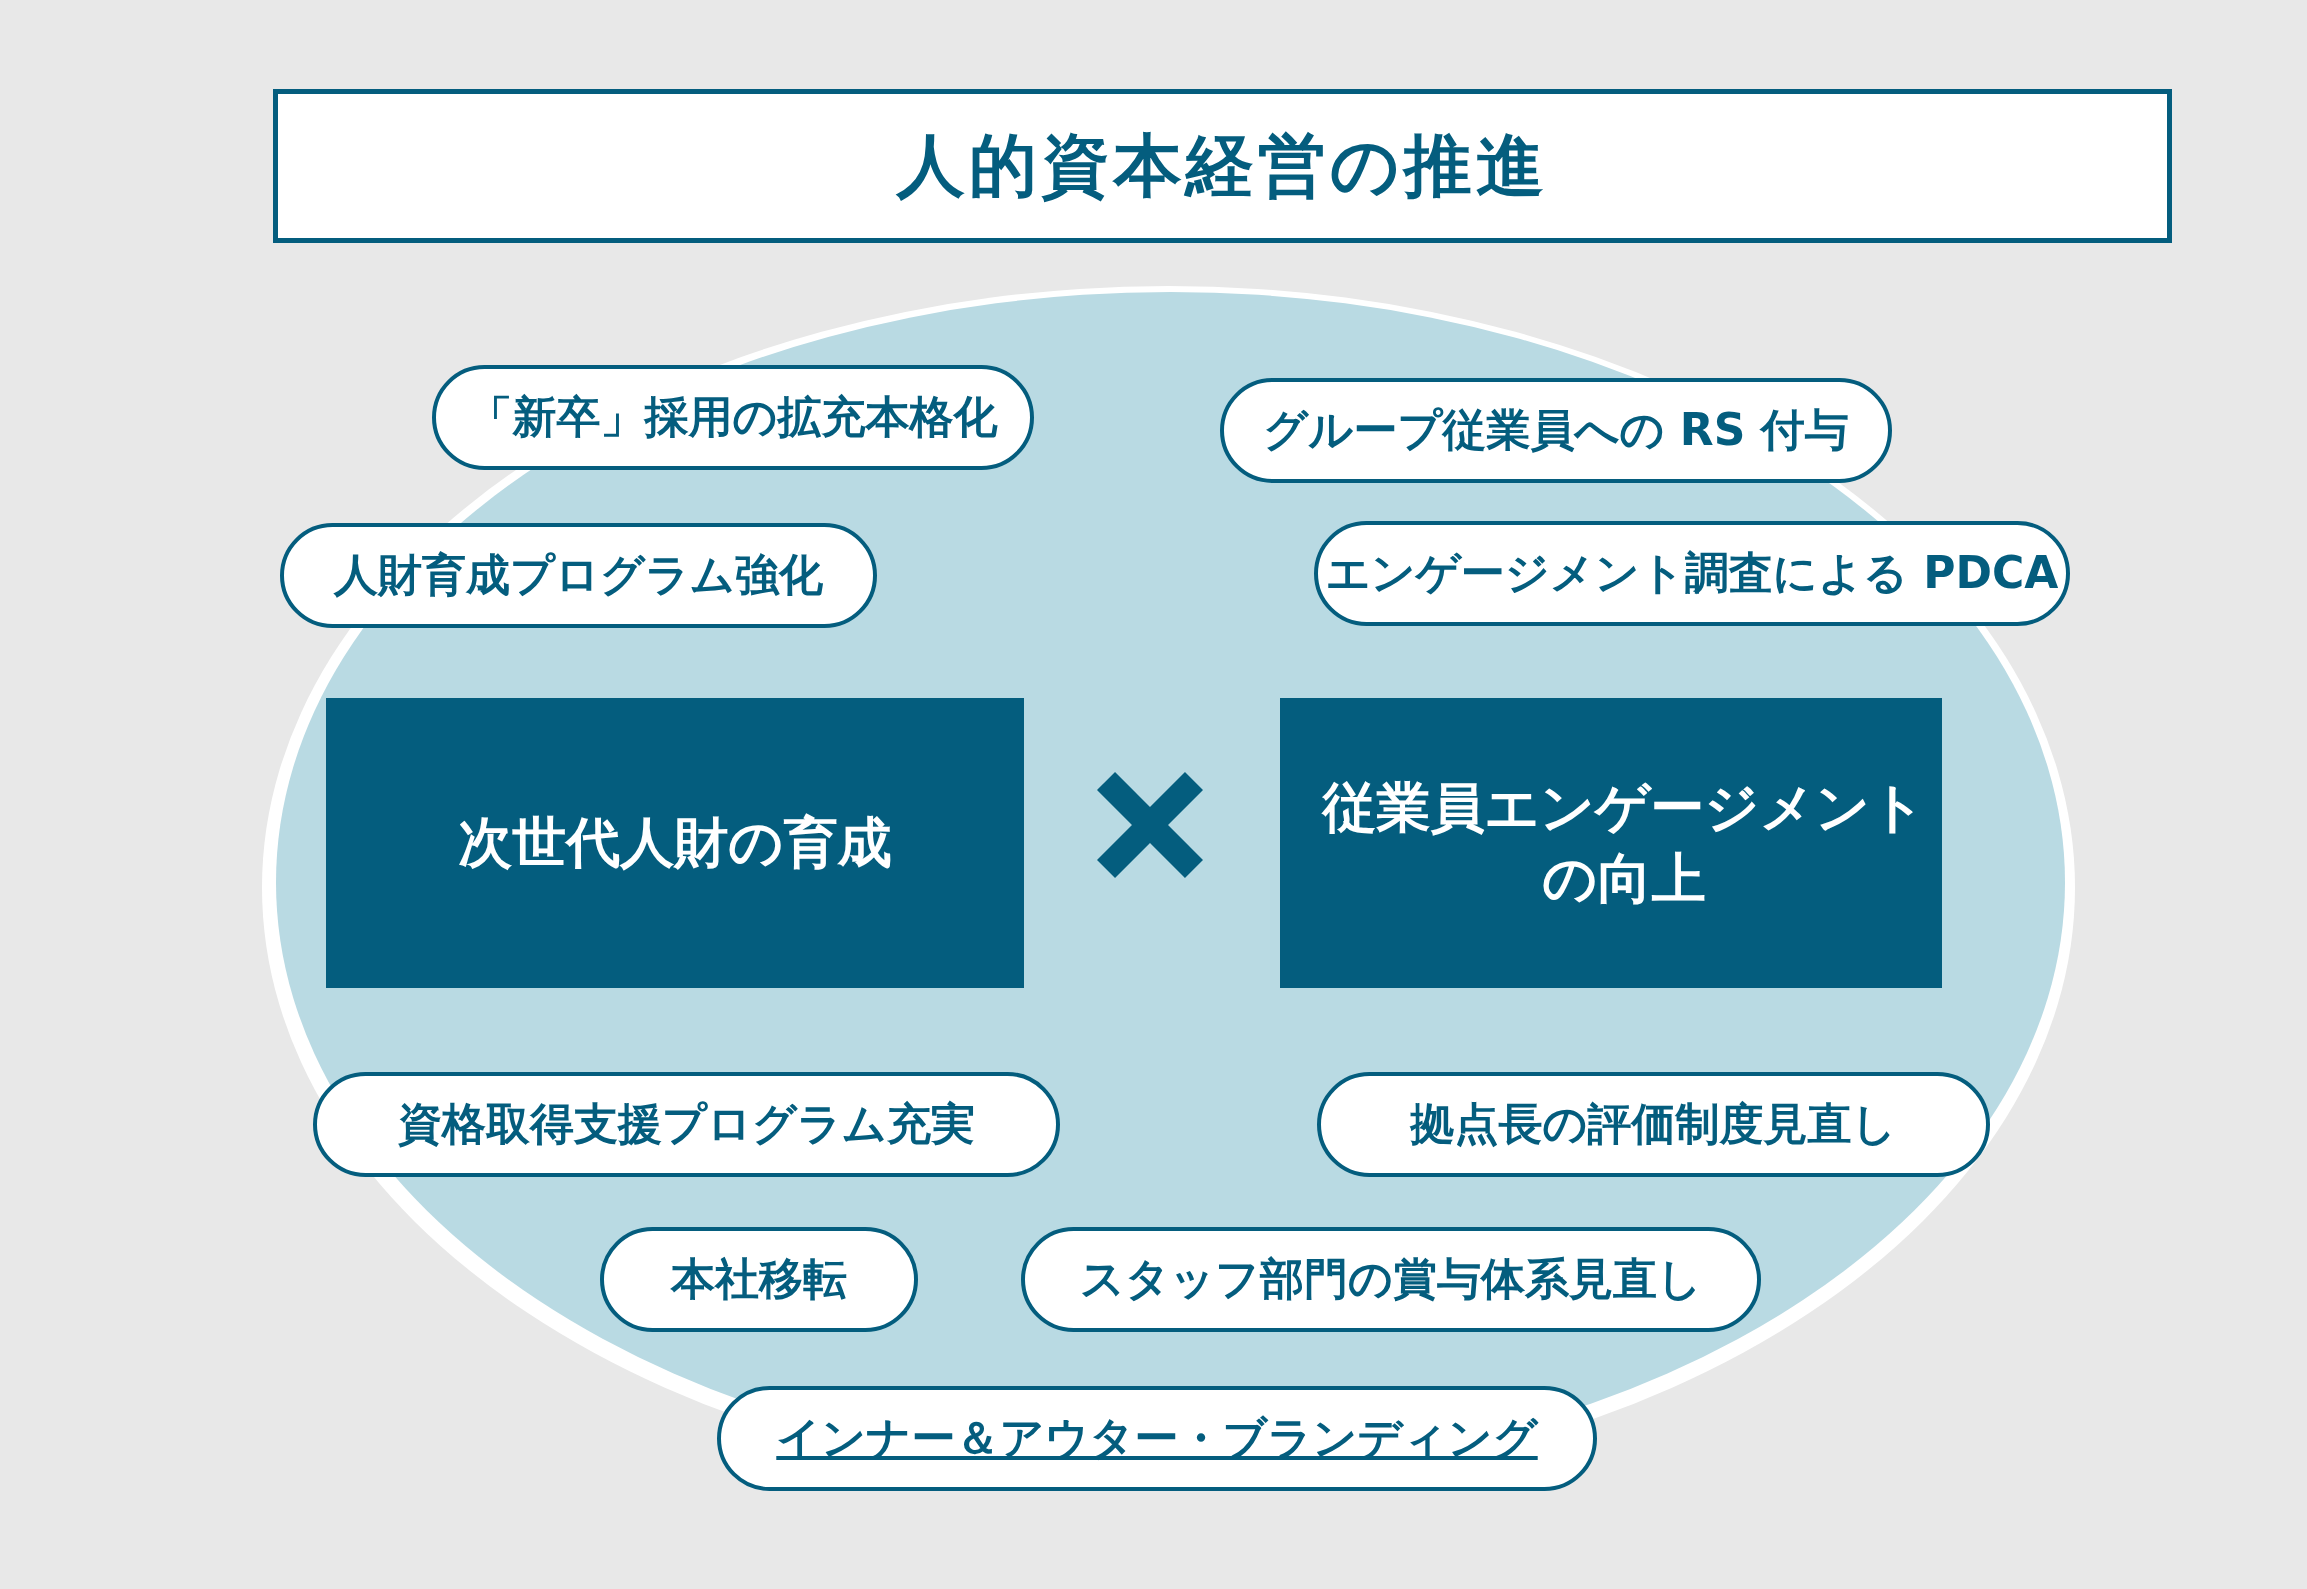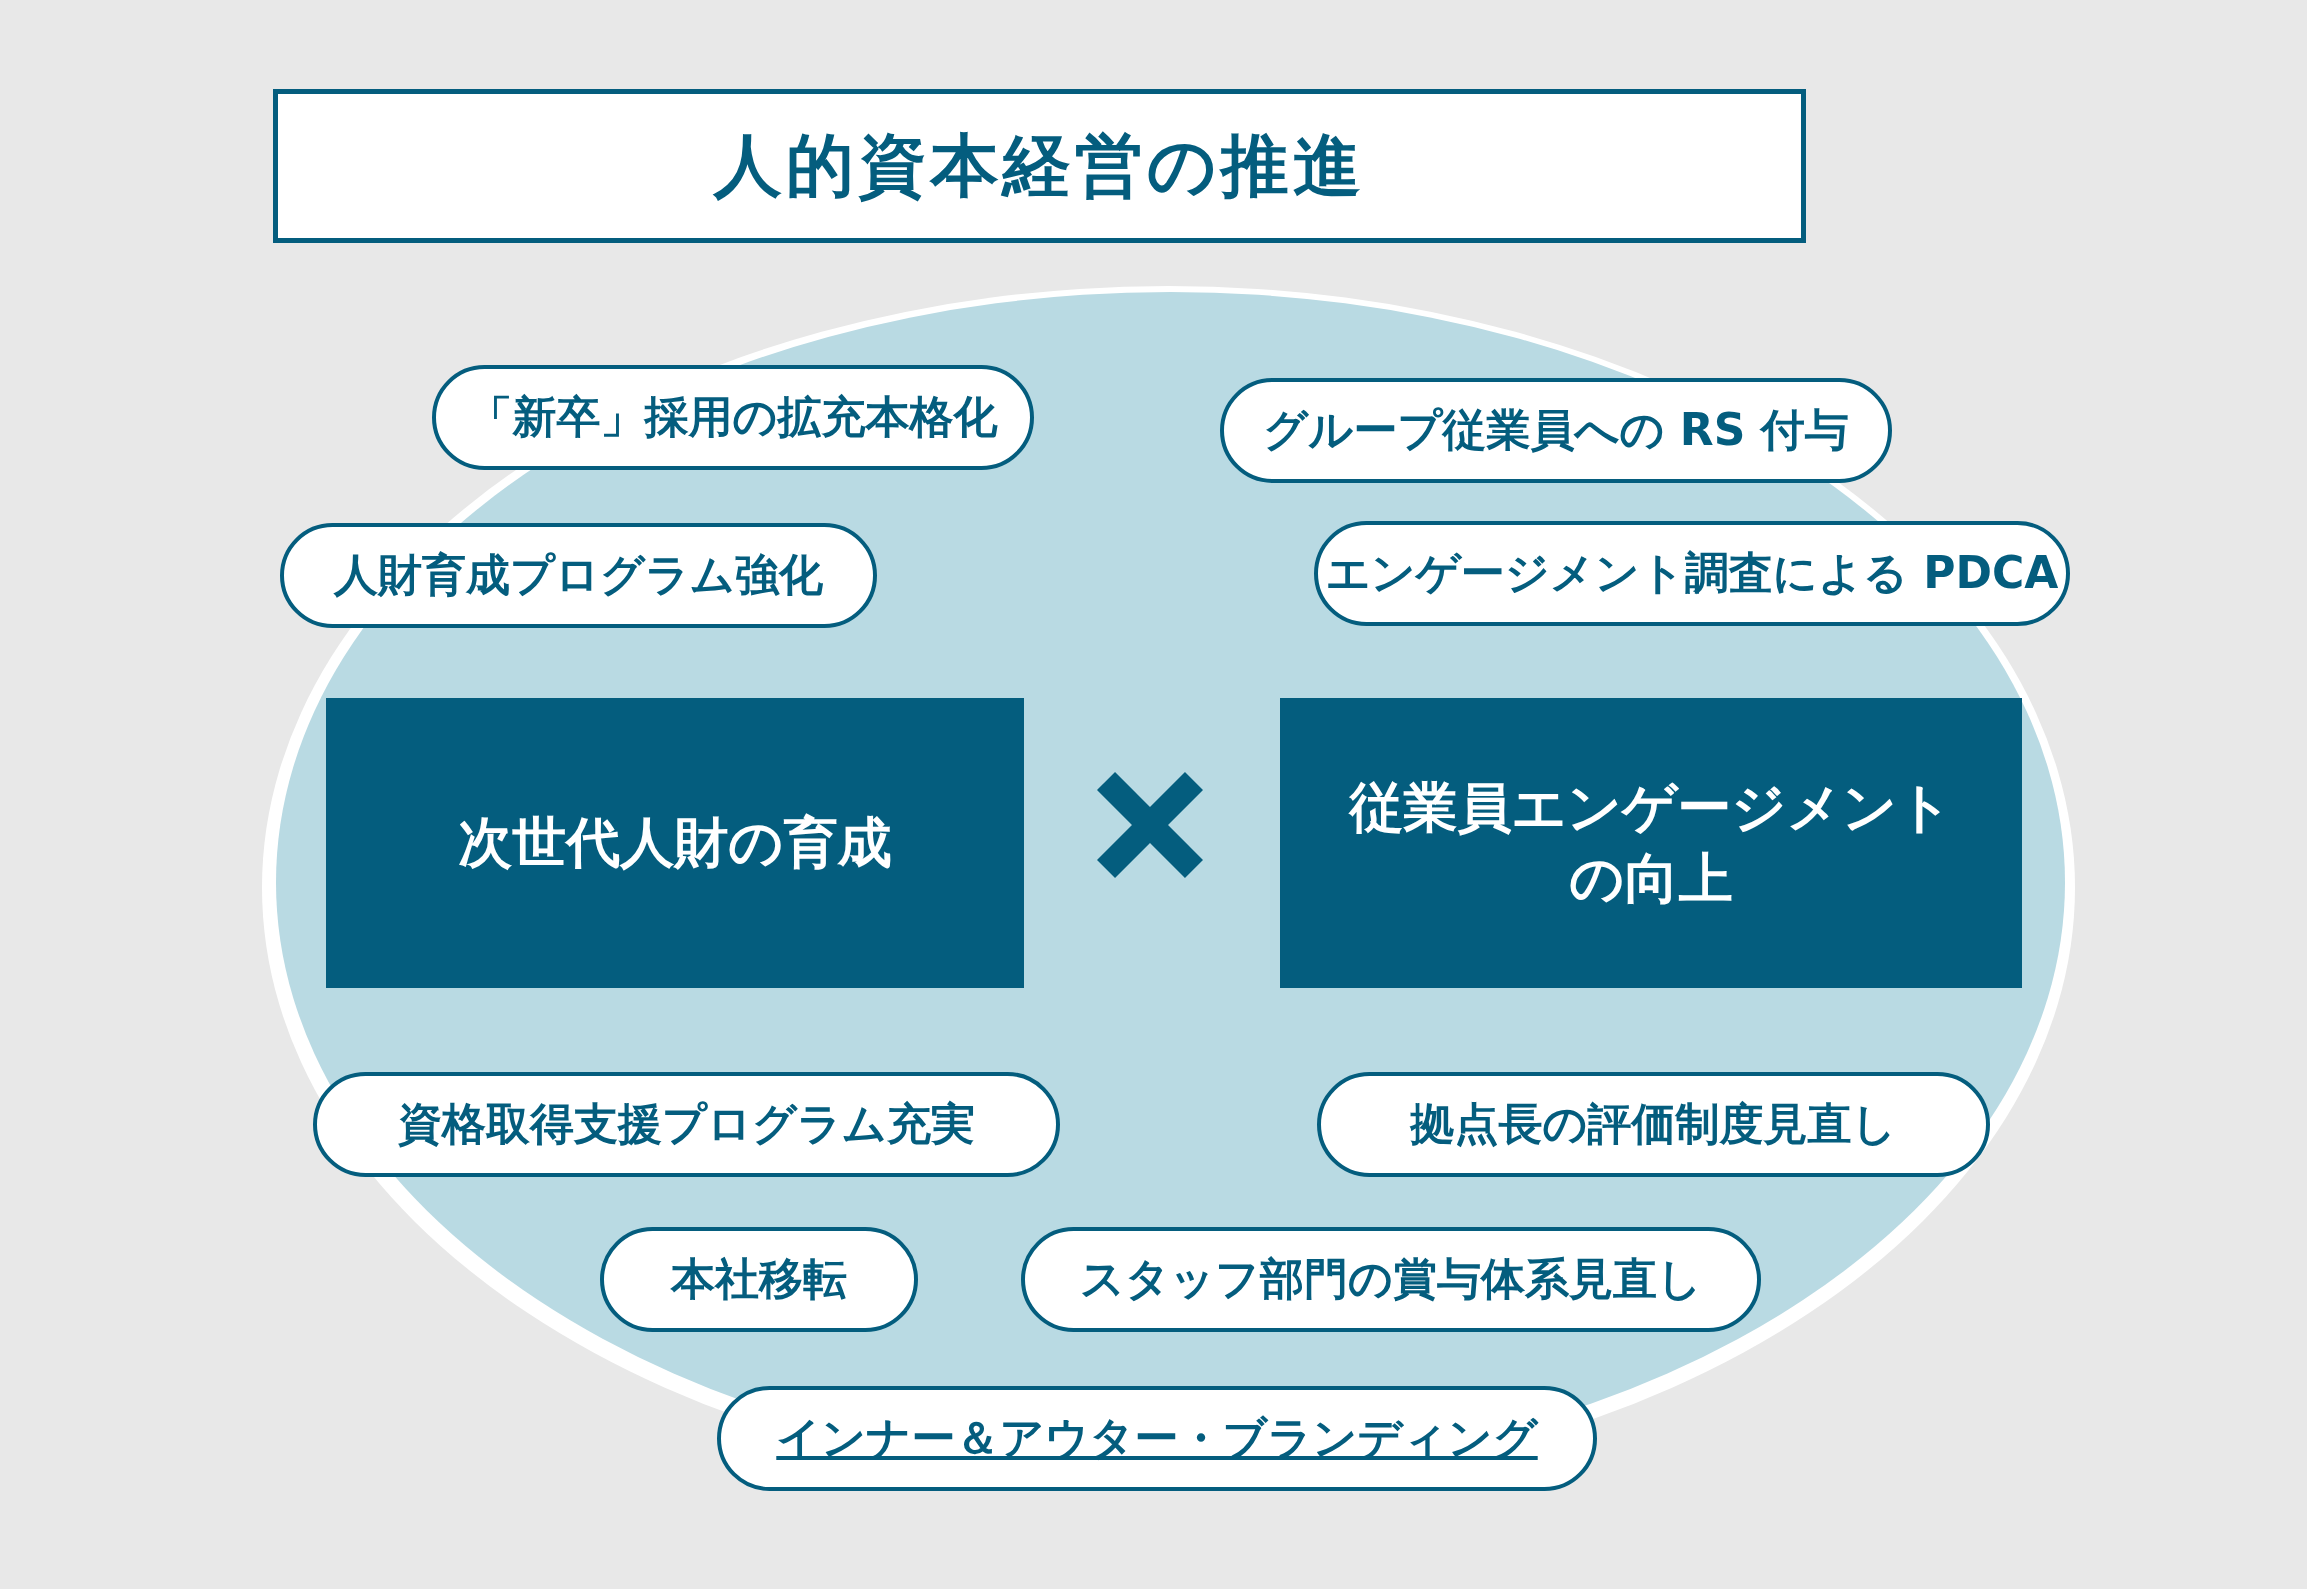--- a/index.html
+++ b/index.html
@@ -24,21 +24,21 @@
   .ellipse-fill {
     position: absolute;
     left: 276px; top: 292px; width: 1789px; height: 1181px;
     background: #b9dae3;
     border-radius: 50%;
   }
 
   
   .title-box {
     position: absolute;
-    left: 273px; top: 89px; width: 1533px; height: 154px;
+    left: 273px; top: 89px; width: 1899px; height: 154px;
     box-sizing: border-box;
     background: #ffffff;
     border: 5.8px solid #045d7e;
     display: flex; align-items: center; justify-content: center;
   }
   .title-box h1 {
     margin: 0;
     font-size: 68px; font-weight: 700;
     letter-spacing: 4.2px;
     color: #045d7e;
@@ -72,21 +72,21 @@
     position: absolute;
     top: 698px; height: 290px;
     background: #045d7e;
     color: #ffffff;
     display: flex; align-items: center; justify-content: center;
     font-size: 54px; font-weight: 700;
     text-align: center;
     line-height: 1.32;
   }
   .box-left  { left: 326px;  width: 698px; }
-  .box-right { left: 1280px; width: 742px; }
+  .box-right { left: 1280px; width: 636px; padding-left: 26px; }
   .two-line { white-space: pre-line; }
 
   
   .cross {
     position: absolute;
     left: 1097px; top: 772px; width: 106px; height: 106px;
   }
   .cross svg { display: block; width: 100%; height: 100%; }
   .cross path { fill: #045d7e; }
 </style>

